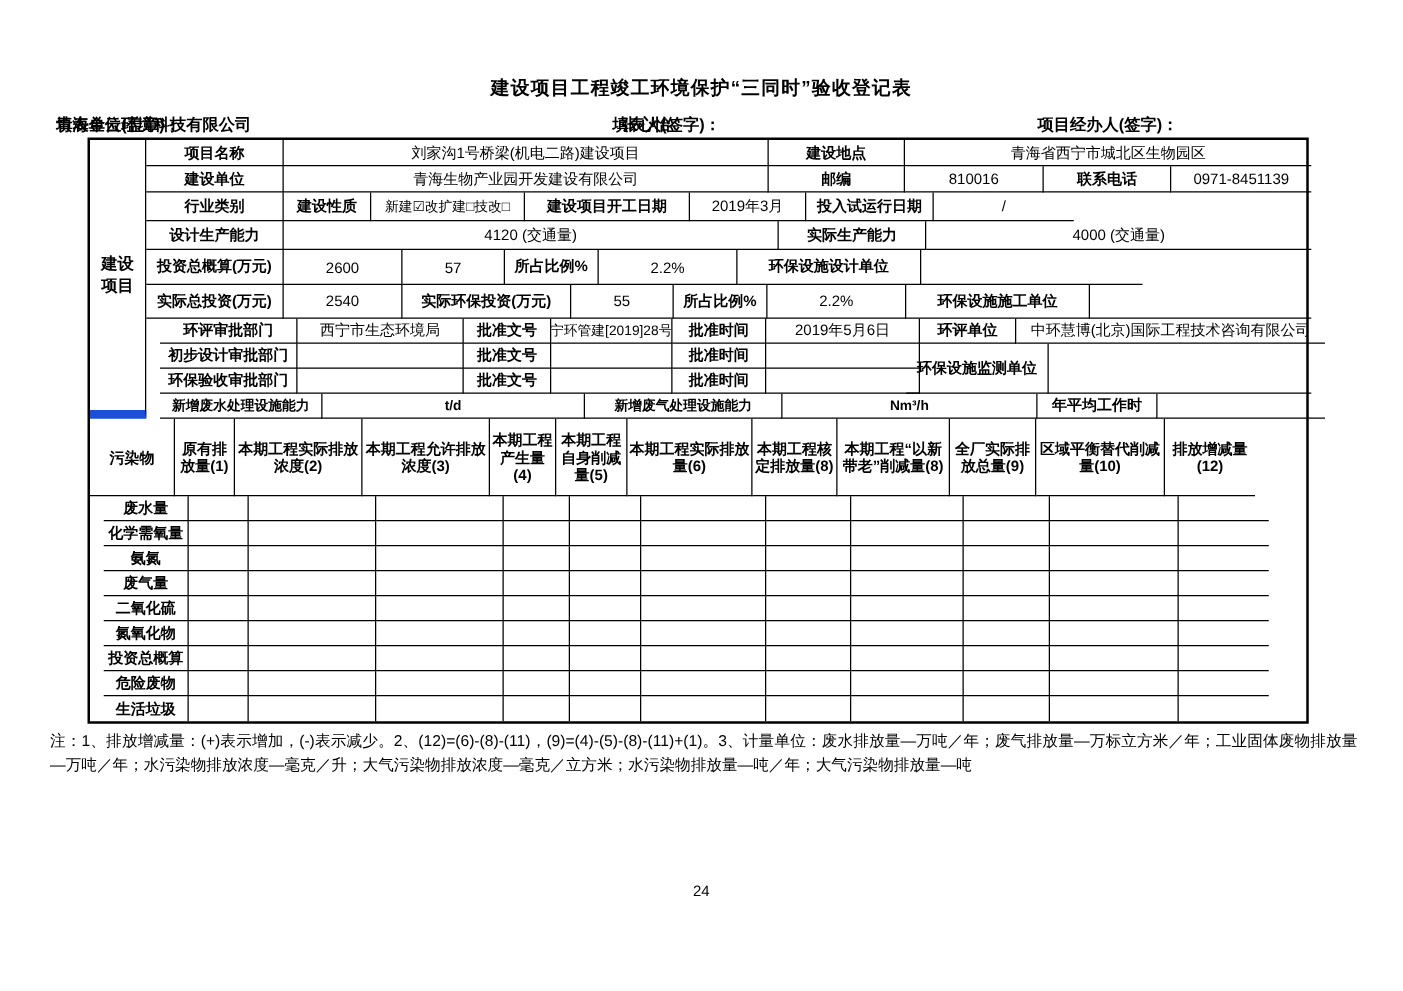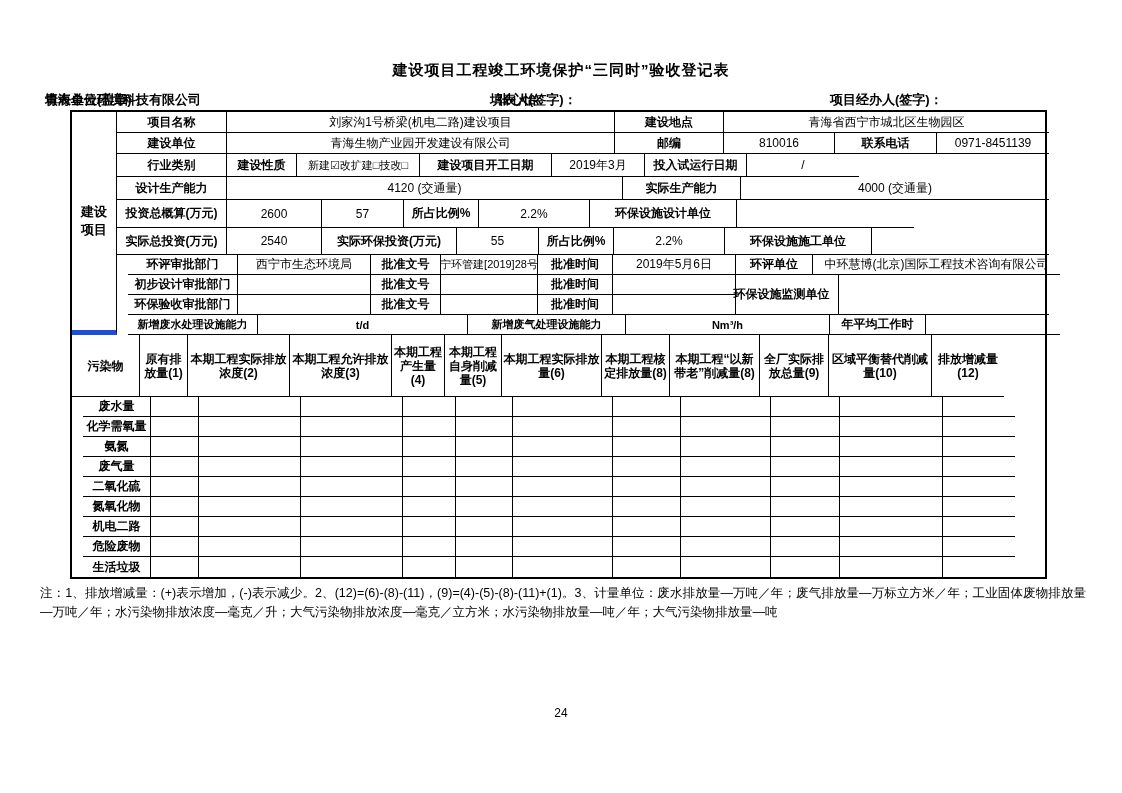--- a/index.html
+++ b/index.html
@@ -9,21 +9,21 @@
   .meta { position:absolute; top:91px; left:40px; width:1042px; height:18px; font-size:13px; font-weight:bold; }
   .meta span { position:absolute; top:0; white-space:nowrap; }
   .m1 { left:5px; } .m2 { left:450px; } .m3 { left:790px; }
 
   .regtable { position:absolute; top:110px; left:70px; width:977px; border:2px solid #000; box-sizing:border-box; background:#fff; }
   .section { display:flex; align-items:stretch; }
   .sidecell { flex:0 0 45px; width:45px; border-right:1px solid #000; display:flex; align-items:center; justify-content:center; text-align:center; font-weight:bold; font-size:13px; line-height:18px; box-sizing:border-box; }
   .sidecell .wrapbox { display:block; }
   .sideA .wrapbox { width:27px; }
   .sideB .wrapbox { width:40px; }
-  .sideA { border-bottom:5px solid #1d4ed8; }
+  .sideA { border-bottom:7px solid #1d4ed8; }
   .rows { flex:1 1 auto; min-width:0; }
   .row { display:flex; align-items:stretch; }
   .cell { flex:0 0 auto; border-right:1px solid #000; border-bottom:1px solid #000; box-sizing:border-box; display:flex; align-items:center; justify-content:center; text-align:center; font-size:12px; overflow:hidden; white-space:nowrap; padding:0 1px; }
   .cell:last-child { border-right:none; }
   .b { font-weight:bold; }
   .sm { font-size:11px; }
   .wrap { white-space:normal; line-height:14px; }
   .h21 { height:21px; } .h23 { height:23px; } .h28 { height:28px; } .h27 { height:27px; } .h20 { height:20px;margin-left:11px; } .h40 { height:40px; } .h62 { height:62px; }
   .nb { border-bottom:none; }
   .leftgroup { flex:0 0 608px; width:608px; }
@@ -254,21 +254,21 @@
             <div class="cell" style="width:53px"></div>
             <div class="cell" style="width:57px"></div>
             <div class="cell" style="width:100px"></div>
             <div class="cell" style="width:68px"></div>
             <div class="cell" style="width:90px"></div>
             <div class="cell" style="width:69px"></div>
             <div class="cell" style="width:103px"></div>
             <div class="cell" style="width:72px"></div>
         </div>
         <div class="row h20">
-          <div class="cell b" style="width:68px">机电二路</div>
+          <div class="cell b" style="width:68px">投资总概算</div>
           <div class="cell" style="width:48px"></div>
             <div class="cell" style="width:102px"></div>
             <div class="cell" style="width:102px"></div>
             <div class="cell" style="width:53px"></div>
             <div class="cell" style="width:57px"></div>
             <div class="cell" style="width:100px"></div>
             <div class="cell" style="width:68px"></div>
             <div class="cell" style="width:90px"></div>
             <div class="cell" style="width:69px"></div>
             <div class="cell" style="width:103px"></div>

